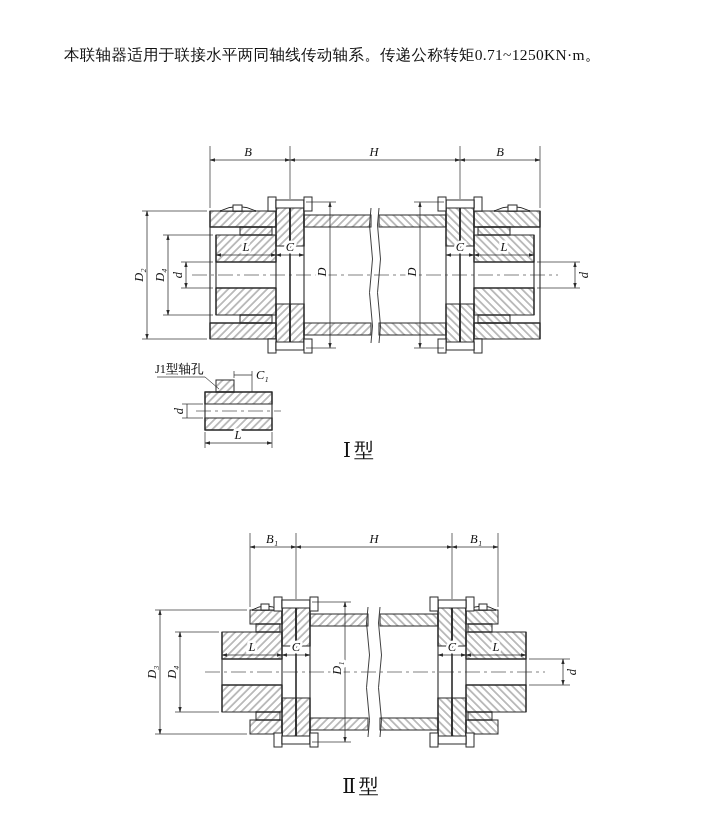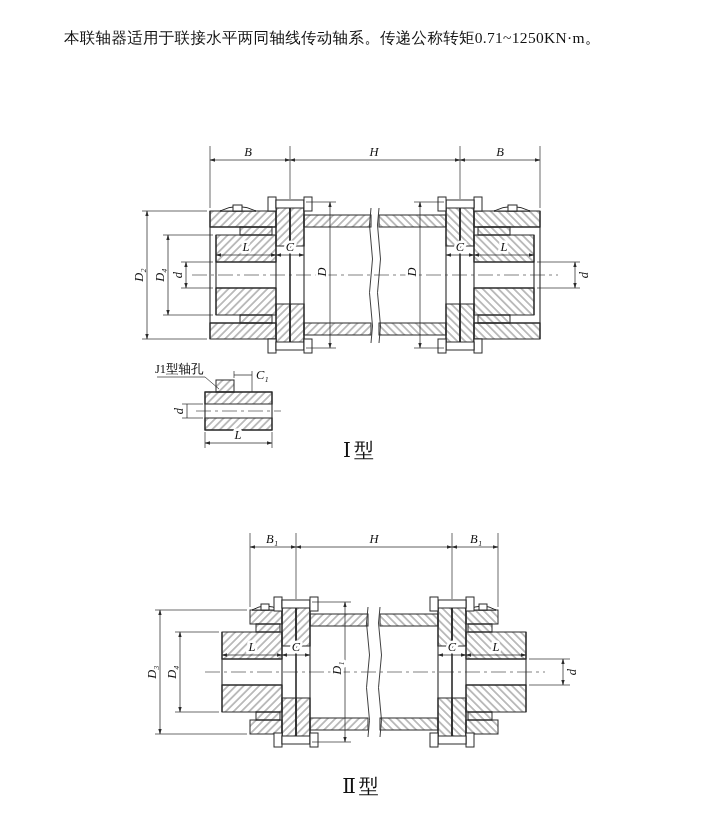--- a/index.html
+++ b/index.html
@@ -10,21 +10,21 @@
     width: 725px;
     height: 825px;
     background: #ffffff;
     outline: 1px solid #d8d8d8;
     overflow: hidden;
     font-family: "Liberation Serif", "DejaVu Serif", serif;
   }
   .header {
     position: absolute;
     left: 64px;
-    top: 12px;
+    top: 29px;
     width: 630px;
     font-size: 15.5px;
     line-height: 1.35;
     color: #111;
     letter-spacing: 0.3px;
   }
   .fig { position: absolute; left: 0; display: block; }
   #fig1 { top: 130px; }
   #fig2 { top: 525px; }
 

